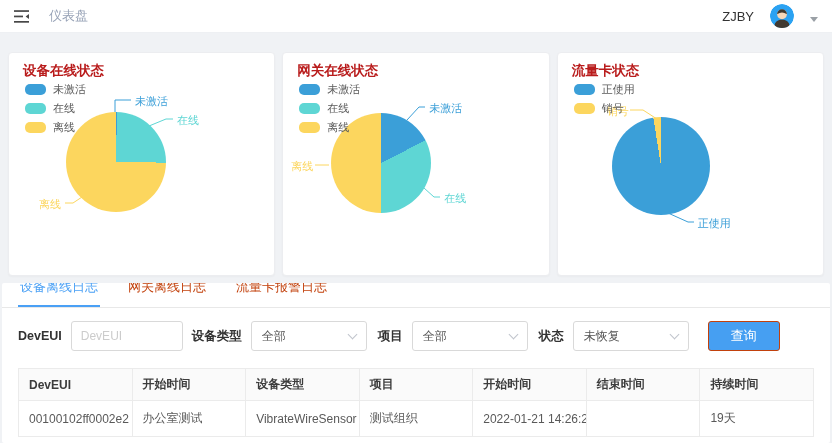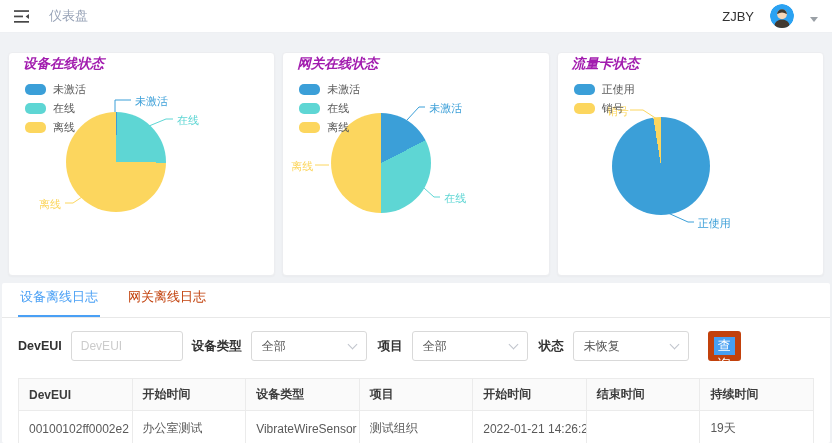--- a/index.html
+++ b/index.html
@@ -14,49 +14,49 @@
   .topbar-right { margin-left:auto; display:flex; align-items:center; gap:16px; }
   .username { font-size:13px; color:#333; }
   .avatar { width:24px; height:24px; border-radius:50%; overflow:hidden; display:inline-block; }
   .user-caret { width:0; height:0; border-left:4px solid transparent; border-right:4px solid transparent;
     border-top:5px solid #9aa0a6; margin-top:6px; }
 
   
   .cards { display:flex; gap:7px; padding:0 8px; margin-top:19px; }
   .card { flex:1; height:224px; background:#fff; border:1px solid #ecedf0; border-radius:4px;
     position:relative; box-shadow:0 1px 2px rgba(0,0,0,.03); }
-  .card-title { position:absolute; left:14px; top:2px; font-size:13.5px; color:#a21caf;font-style:italic; }
+  .card-title { position:absolute; left:14px; top:9px; font-size:13.5px; color:#b91c1c; }
   .legend { position:absolute; left:16px; top:29px; list-style:none; z-index:2; }
   .legend li { display:flex; align-items:center; margin-bottom:4px; cursor:pointer; }
   .swatch { width:21px; height:11px; border-radius:5px; margin-right:7px; display:inline-block; }
   .legend-label { font-size:11px; color:#5a5a5a; }
   .pie-area { position:absolute; inset:0; }
   .pie { position:absolute; border-radius:50%; cursor:pointer; }
   .leaders { position:absolute; inset:0; width:100%; height:100%; pointer-events:none; }
   .leaders polyline { fill:none; stroke-width:1; }
   .callout { position:absolute; font-size:11px; white-space:nowrap; }
 
   
   .panel { margin:7px 2px 0; background:#fff; height:160px; border-radius:2px; overflow:hidden; }
-  .tabbar { display:flex; padding:0 16px; border-bottom:1px solid #e8e8e8; height:35px; align-items:flex-end; }
+  .tabbar { display:flex; padding:0 16px; border-bottom:1px solid #e8e8e8; height:25px; align-items:flex-end; }
   .tab { font-size:13px; color:#c2410c; padding:8px 2px 9px; margin-right:26px; cursor:pointer;
     border-bottom:2px solid transparent; }
   .tab.active { color:#4aa0f5; border-bottom-color:#4aa0f5; }
 
   .filters { display:flex; align-items:center; padding:13px 16px 4px; }
   .flabel { font-size:12.5px; font-weight:700; color:#333; margin-right:9px; white-space:nowrap; }
   .filters input { width:112px; height:30px; border:1px solid #d9d9d9; border-radius:3px;
     padding:0 9px; font-size:12px; color:#333; outline:none; margin-right:9px; }
   .filters input::placeholder { color:#ccc; }
   .select { width:116px; height:30px; border:1px solid #d9d9d9; border-radius:3px; background:#fff;
     display:flex; align-items:center; justify-content:space-between; padding:0 10px;
     font-size:12px; color:#555; margin-right:11px; cursor:pointer; }
   .chev { width:7px; height:7px; border-right:1.4px solid #c0c4cc; border-bottom:1.4px solid #c0c4cc;
     transform:rotate(45deg); margin-top:-3px; }
-  .query-btn { width:33px; height:30px; background:#469ff2; border:6px solid #c2410c; border-radius:3px;
+  .query-btn { width:72px; height:30px; background:#469ff2; border:1px solid #c2410c; border-radius:3px;
     color:#fff; font-size:13px; cursor:pointer; margin-left:8px; }
 
   .log-table { width:calc(100% - 32px); margin:13px 16px 0; border-collapse:collapse; table-layout:fixed; }
   .log-table th, .log-table td { border:1px solid #ebebeb; text-align:left; font-size:12px;
     overflow:hidden; white-space:nowrap; }
   .log-table th { background:#fafafa; color:#3c3c3c; font-weight:700; padding:7px 10px; }
   .log-table td { color:#595959; padding:9px 10px; }
 </style>
 </head>
 <body>
@@ -167,20 +167,21 @@
       <span class="callout" style="left: 140px; top: 163px; color: rgb(59, 159, 216);">正使用</span>
     </div>
   </section>
 </main>
 
 <section class="panel">
 
   <nav class="tabbar">
     <span class="tab active">设备离线日志</span>
     <span class="tab">网关离线日志</span>
+    <span class="tab">流量卡报警日志</span>
   </nav>
 
   <div class="filters">
     <span class="flabel">DevEUI</span>
     <input type="text" placeholder="DevEUI" style="">
     <span class="flabel">设备类型</span>
     <span class="select">
       <span>全部</span>
       <span class="chev"></span>
     </span>

